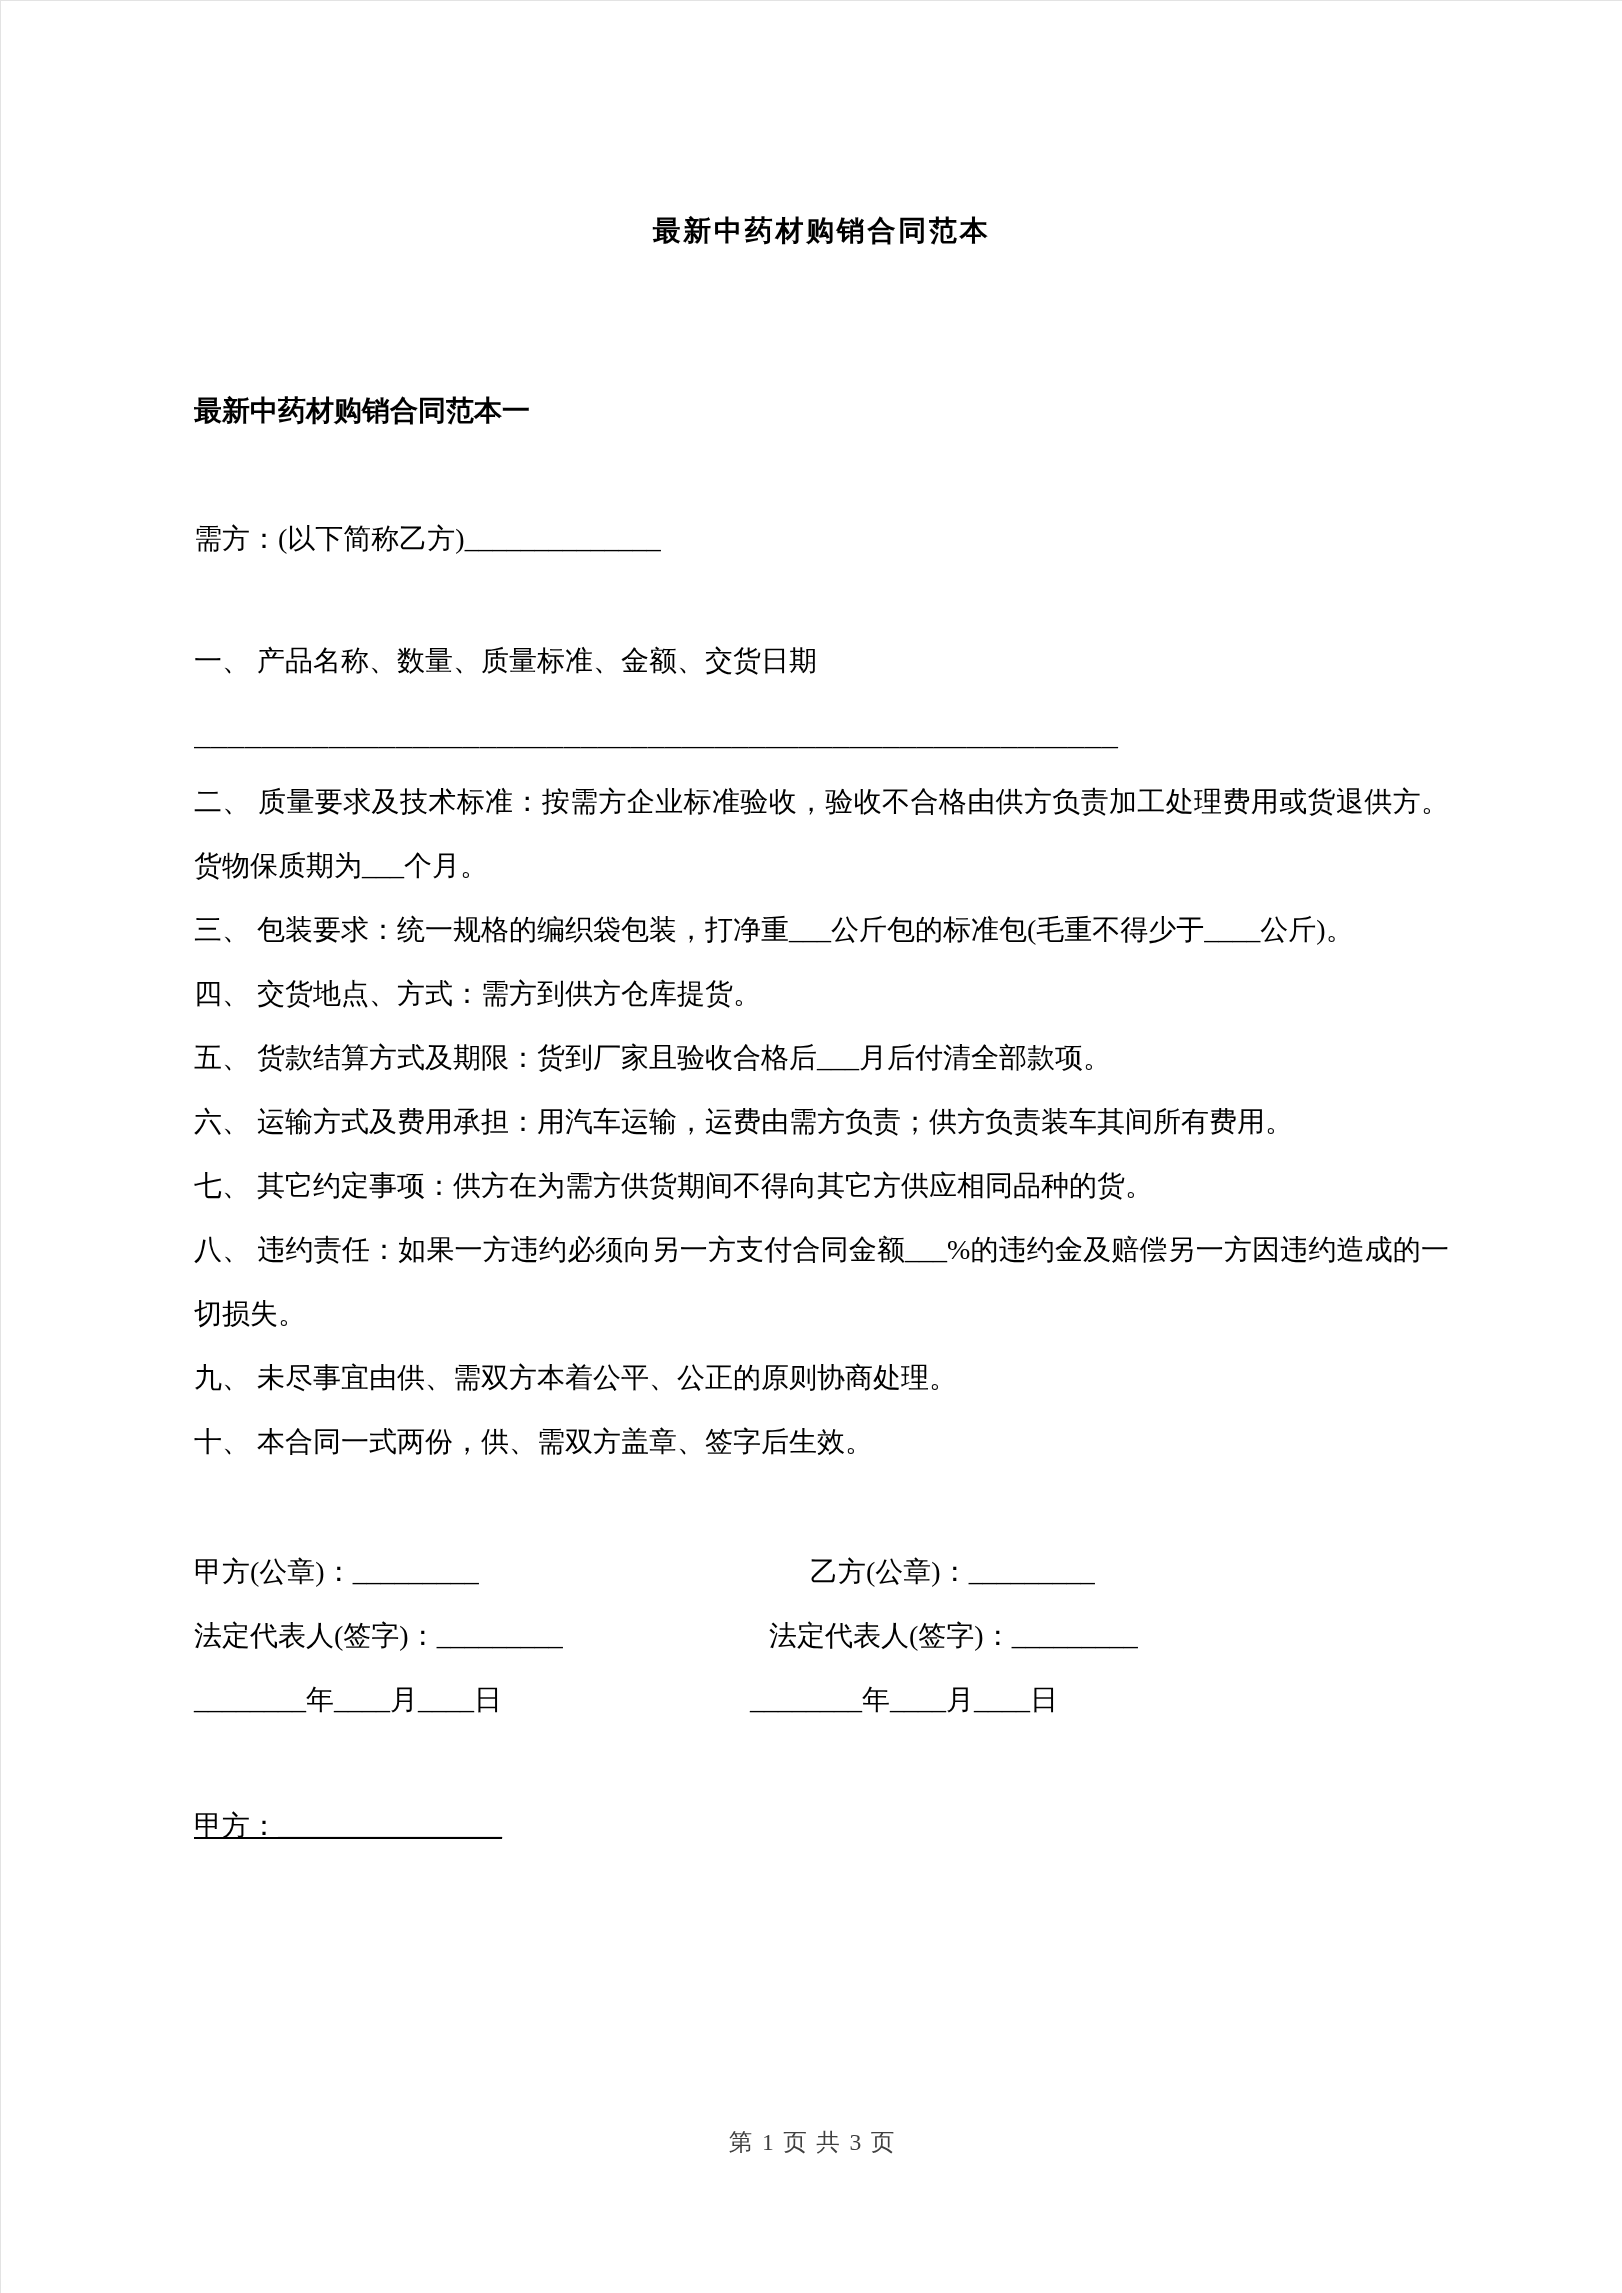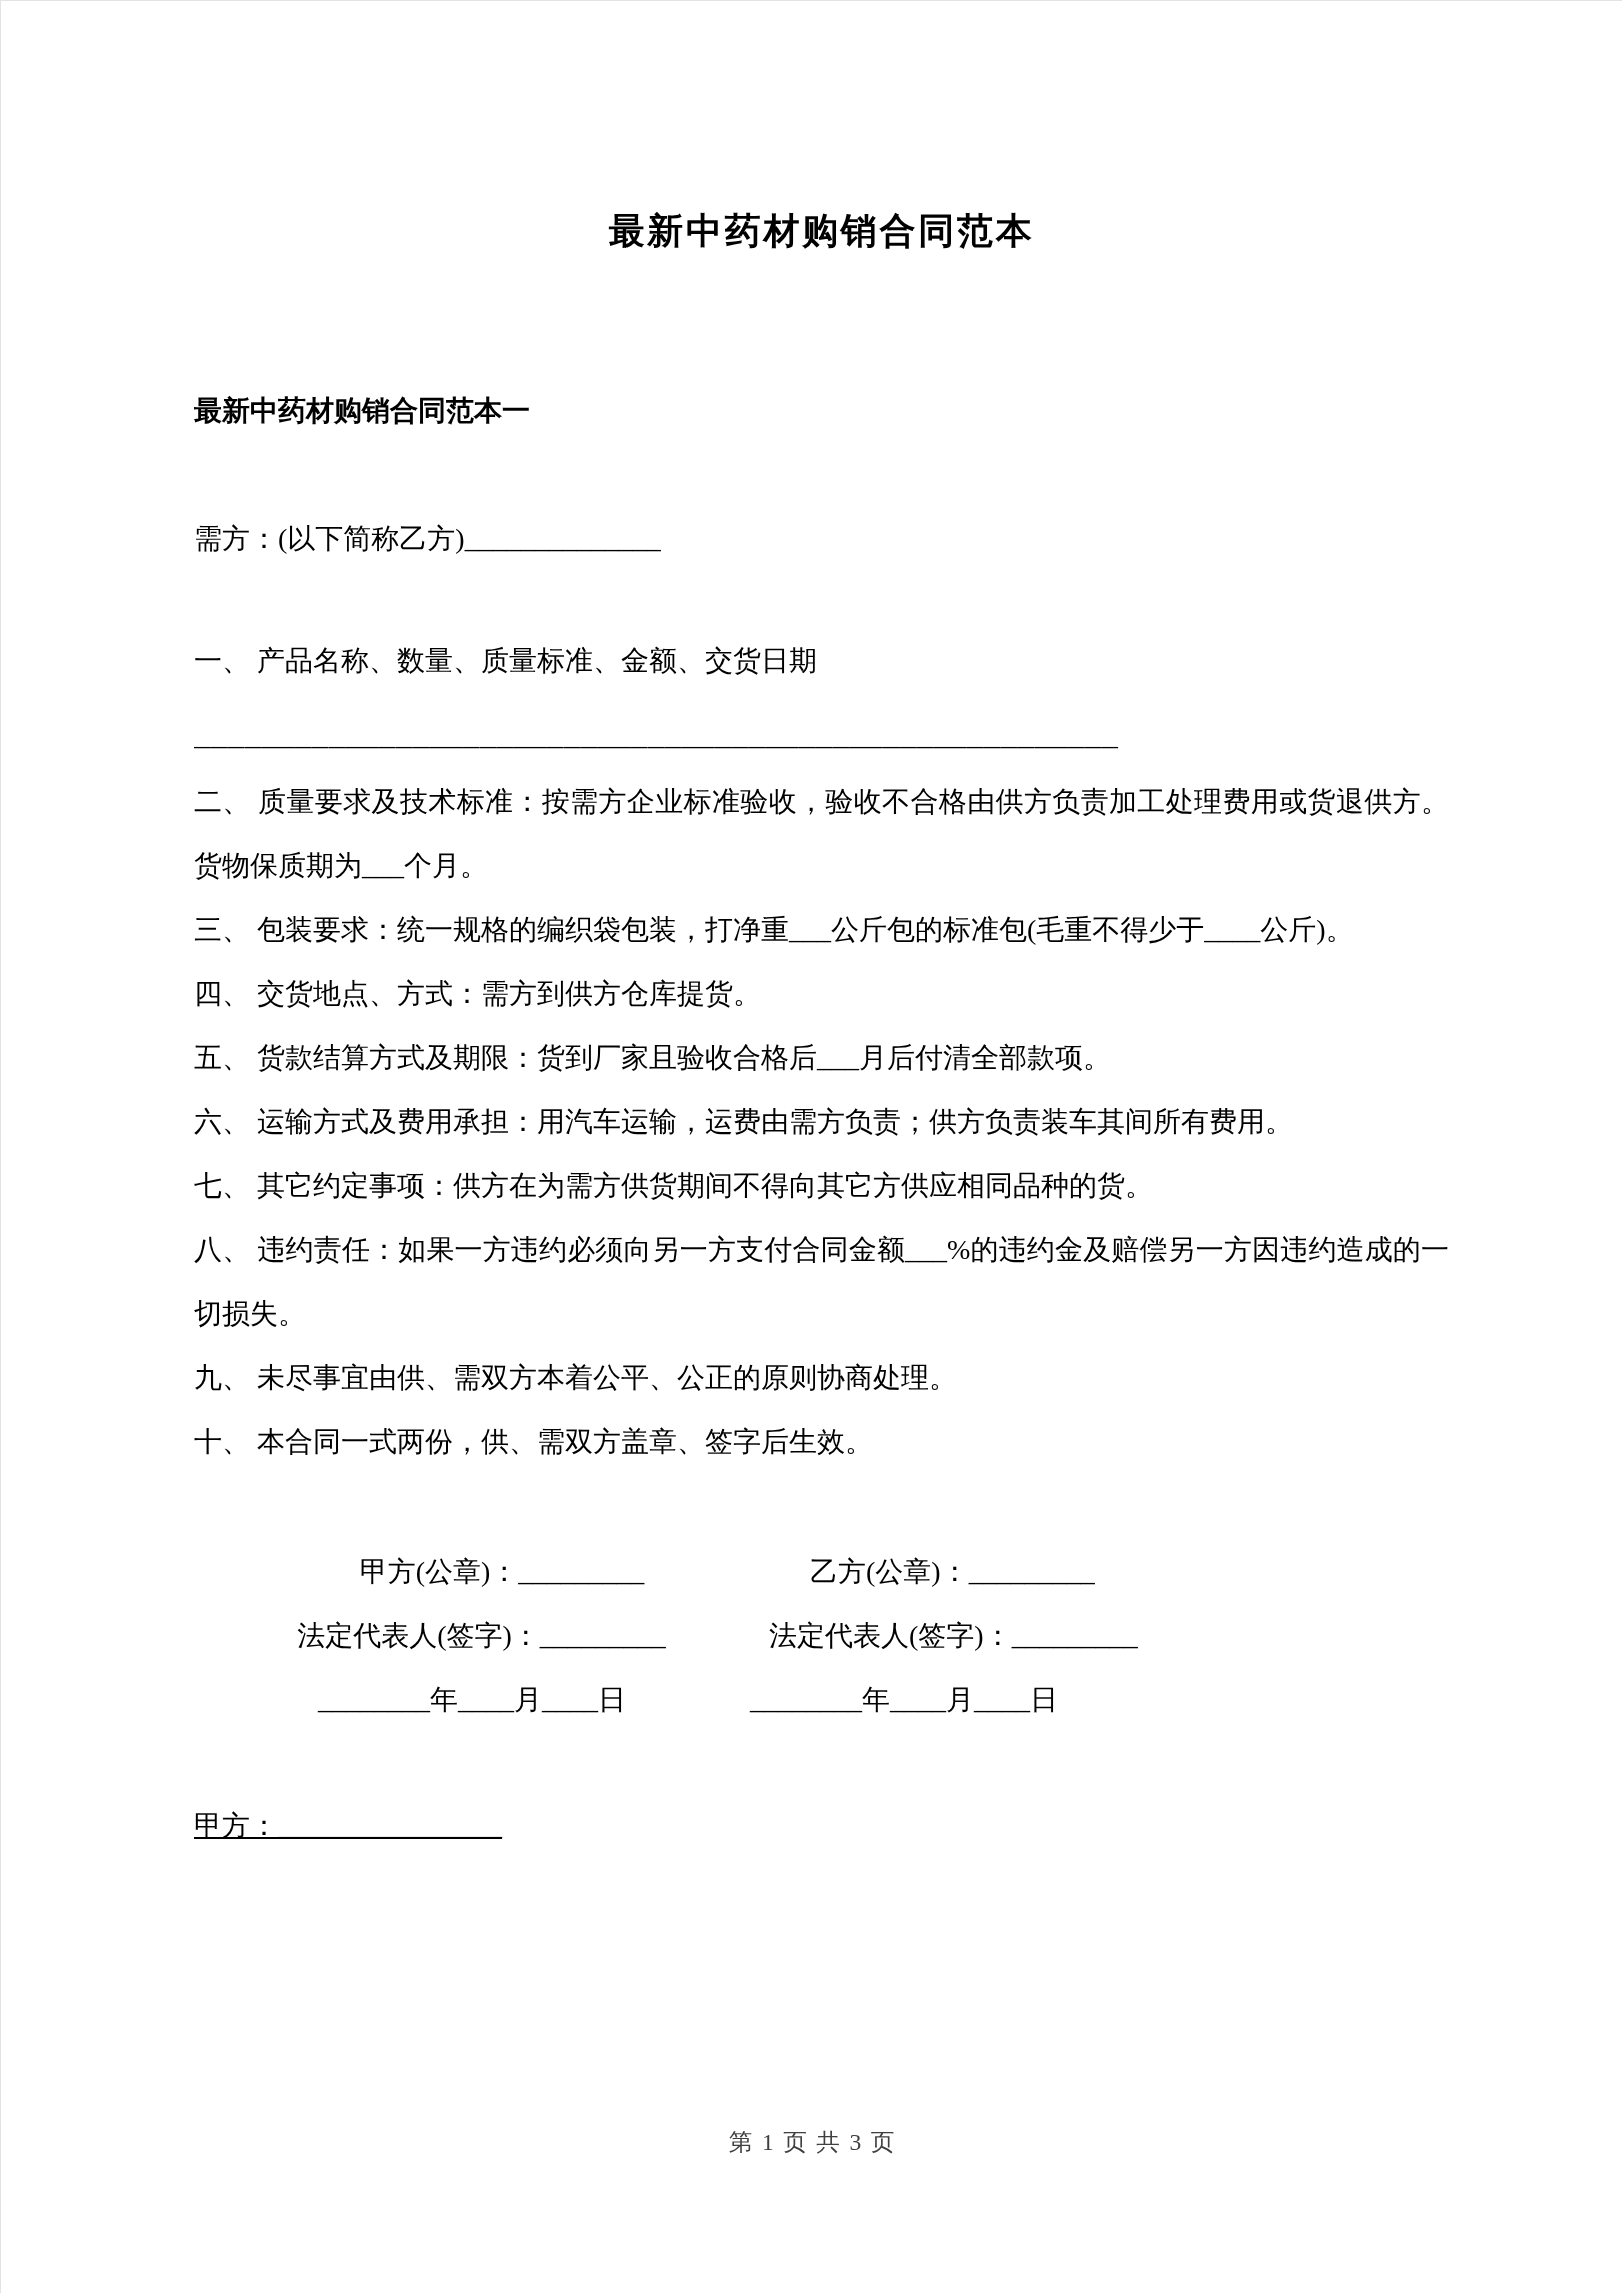--- a/index.html
+++ b/index.html
@@ -16,21 +16,21 @@
     border: 0.9px solid #e3e3e3;
     padding: 202px 173px 0 193px;
     font-family: "Liberation Serif", "DejaVu Serif", serif;
     color: #000000;
     font-size: 28px;
     overflow: hidden;
   }
   .title {
     margin: 0;
     text-align: center;
-    font-size: 36px;
+    font-size: 28px;
     line-height: 56px;
     font-weight: 700;
     letter-spacing: 2.7px;
   }
   p { margin: 0; line-height: 64px; }
   .heading-one {
     margin-top: 120px;
     font-weight: 700;
   }
   .heading-two {
@@ -40,21 +40,21 @@
   .parties { margin-top: 64px; }
   .clauses { margin-top: 58px; }
   .clause { text-align: justify; }
   .fill-line {
     margin-top: 12.7px;
     letter-spacing: 0;
     white-space: nowrap;
     overflow: hidden;
     font-family: Liberation Mono, monospace;
   }
-  .sign-block { margin-top: 66px; text-align: center; }
+  .sign-block { margin-top: 66px; }
   .sign-row { display: flex; }
   .sign-row .col-a { display: inline-block; }
   .w-seal { width: 616px; }
   .w-rep  { width: 575px; }
   .w-date { width: 556px; }
   .party-a-line { margin-top: 62px; text-decoration: underline; }
   .footer {
     position: absolute;
     top: 2126px;
     left: 0;

